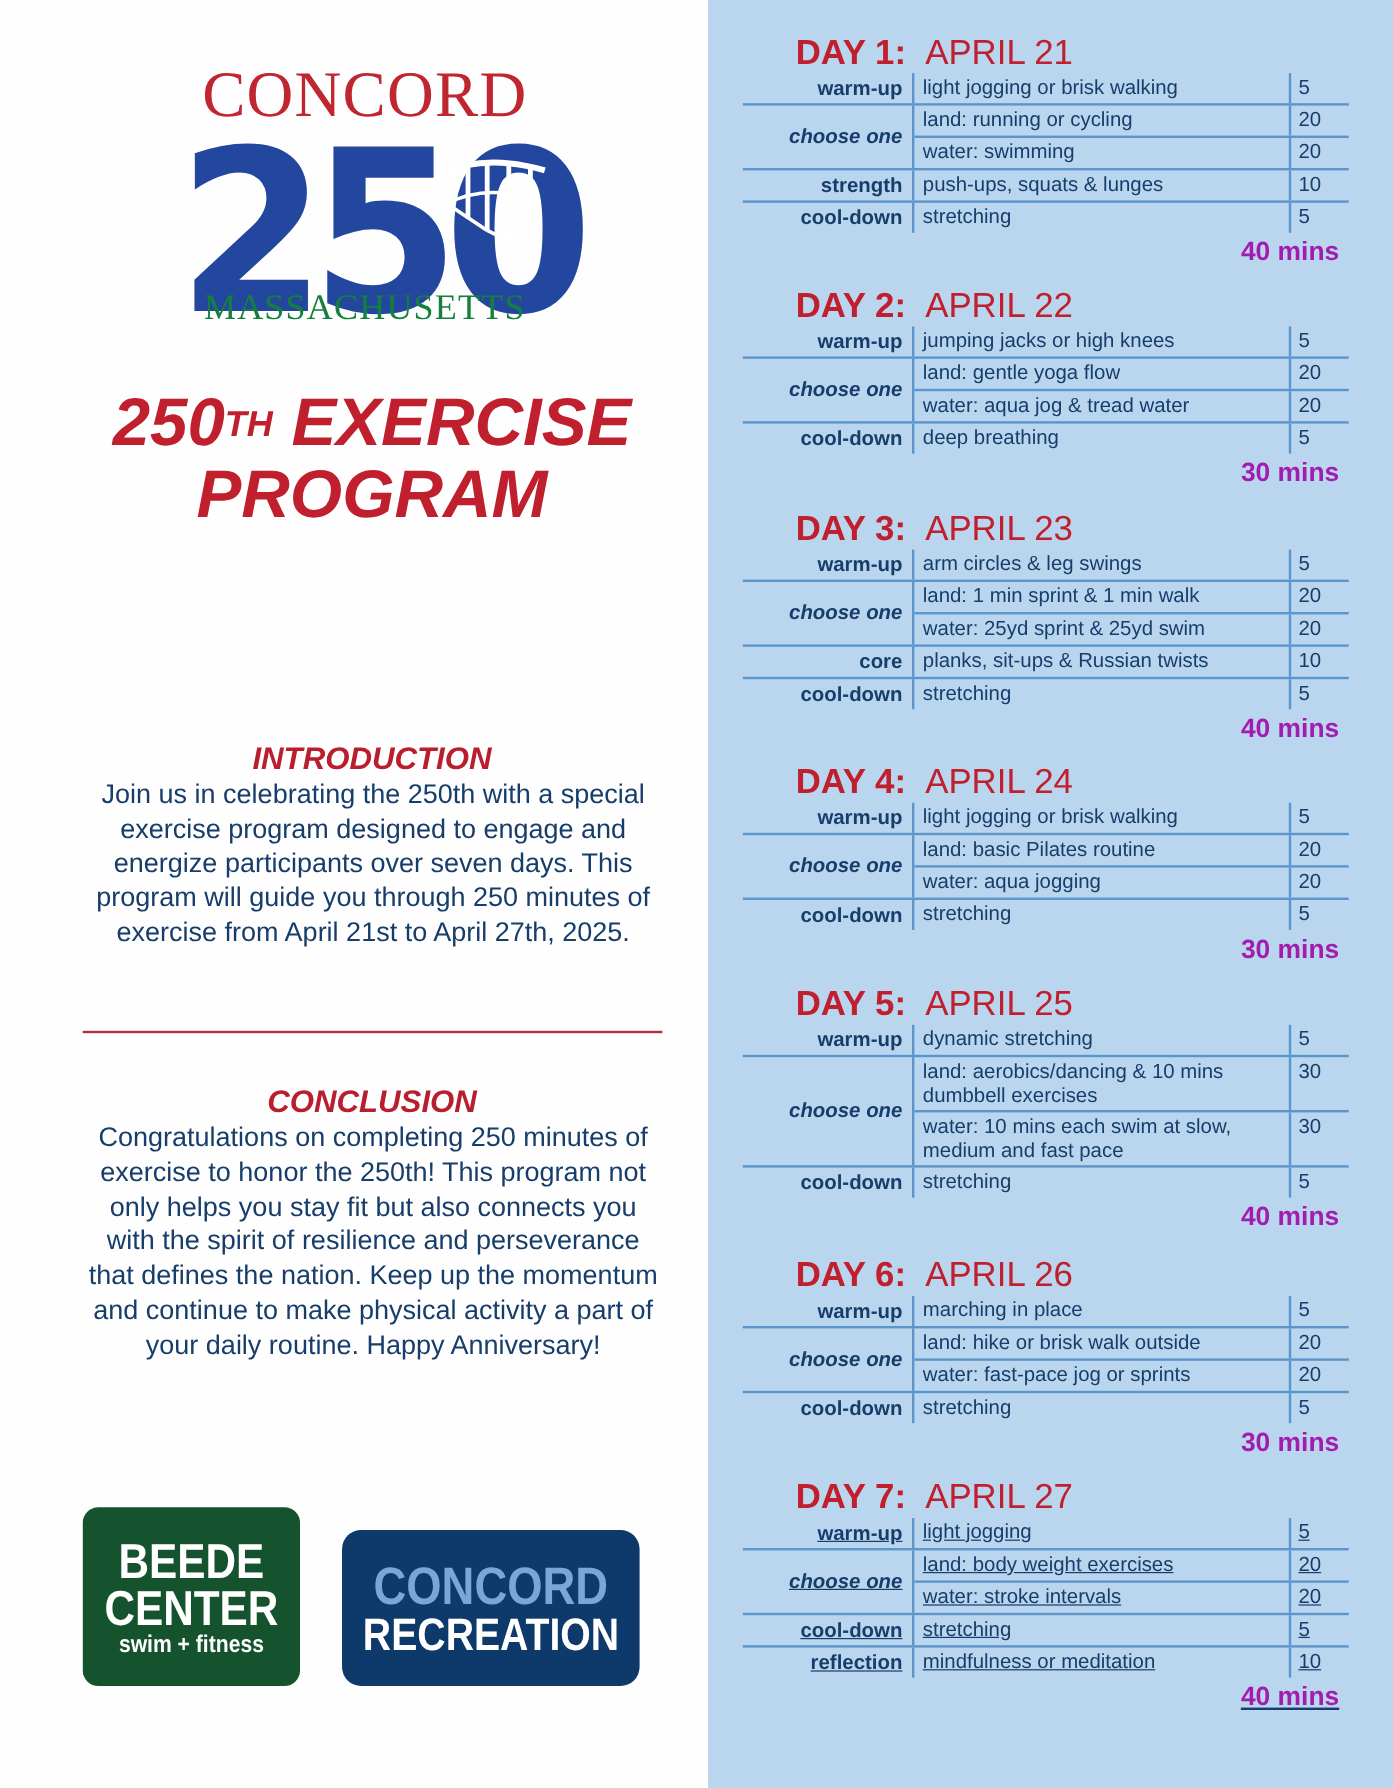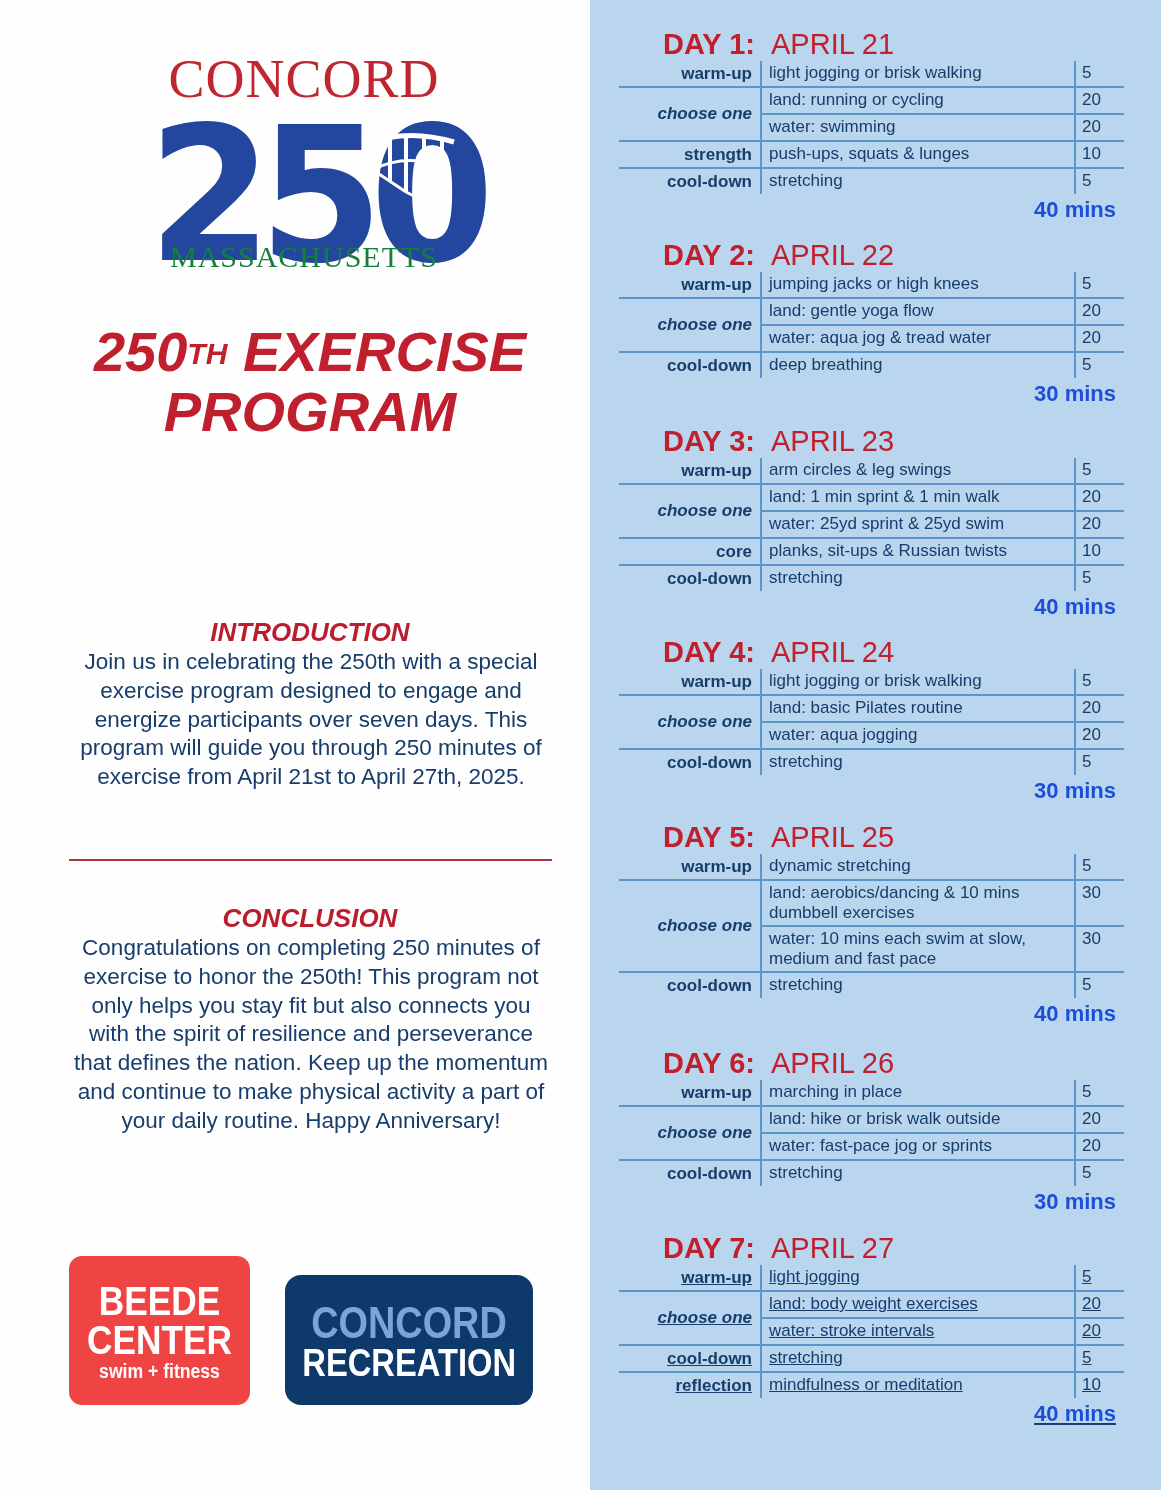--- a/index.html
+++ b/index.html
@@ -29,21 +29,21 @@
   .subtitle sup { font-size: 17px; vertical-align: top; position: relative; top: 2px; }
 
   .sec-head { position: absolute; width: 540px; left: 40px; text-align: center;
     font-family: "Liberation Sans", sans-serif; font-weight: bold; font-style: italic; color: #b81e2e;
     font-size: 26px; line-height: 30px; }
   .sec-body { position: absolute; width: 500px; left: 60px; text-align: center;
     font-family: "Liberation Sans", sans-serif; color: #173d6b; font-size: 22.5px; line-height: 28.8px; }
 
   .divider { position: absolute; left: 69px; top: 859px; width: 483px; height: 2px; background: #b3303d; }
 
-  .logo-beede { position: absolute; left: 69px; top: 1256px; width: 181px; height: 149px; background: #ef4444;
+  .logo-beede { position: absolute; left: 69px; top: 1256px; width: 181px; height: 149px; background: #14532d;
     border-radius: 13px; }
   .logo-beede .l1, .logo-beede .l2 { position: absolute; left: 0; width: 181px; text-align: center;
     font-family: "Liberation Sans", sans-serif; font-weight: bold; color: #fff; font-size: 41px; line-height: 42px;
     transform: scaleX(0.86); }
   .logo-beede .l1 { top: 24px; }
   .logo-beede .l2 { top: 63px; }
   .logo-beede .l3 { position: absolute; left: 0; top: 104px; width: 181px; text-align: center;
     font-family: "Liberation Sans", sans-serif; font-weight: bold; color: #fff; font-size: 20px; line-height: 22px;
     transform: scaleX(0.88); }
 
@@ -73,21 +73,21 @@
     font-family: "Liberation Sans", sans-serif; font-weight: bold; color: #173d6b; font-size: 17px; border-right: 2px solid #5b95c9; }
   .cat.italic { font-style: italic; }
   .rows { flex: 1; }
   .row { display: flex; border-top: 2px solid #5b95c9; }
   .row:first-child { border-top: none; }
   .desc { flex: 1; padding-left: 7px; font-family: "Liberation Sans", sans-serif; color: #173d6b; font-size: 17px;
     line-height: 20px; padding-top: 2px; padding-bottom: 2px; border-right: 2px solid #5b95c9; min-height: 25px; }
   .mins { width: 48px; flex: none; padding-left: 6px; font-family: "Liberation Sans", sans-serif; color: #173d6b;
     font-size: 17px; line-height: 20px; padding-top: 2px; }
   .total { text-align: right; padding-right: 45px; font-family: "Liberation Sans", sans-serif; font-weight: bold;
-    color: #1d4ed8; font-size: 22px; line-height: 28px; margin-top: 2px; }
+    color: #a21caf; font-size: 22px; line-height: 28px; margin-top: 2px; }
 </style>
 </head>
 <body>
 
 <div class="left">
 
   <div class="logo250">
     <div class="concord">CONCORD</div>
     <div class="num"><span>250</span></div>
     <svg class="bridge" viewBox="0 0 92 90">

